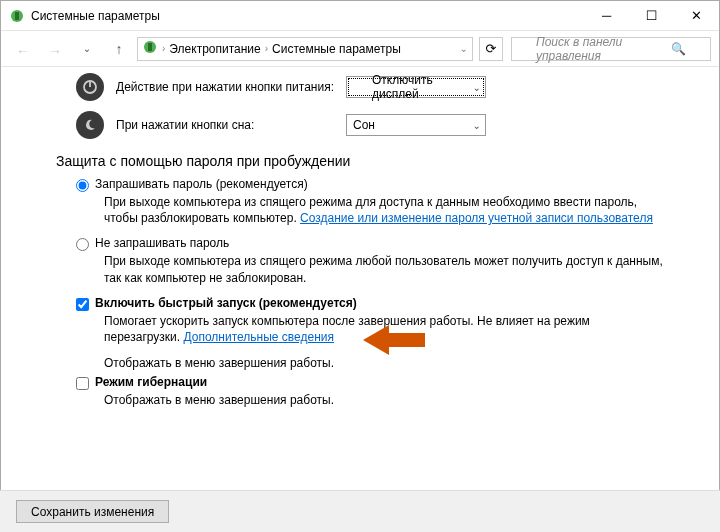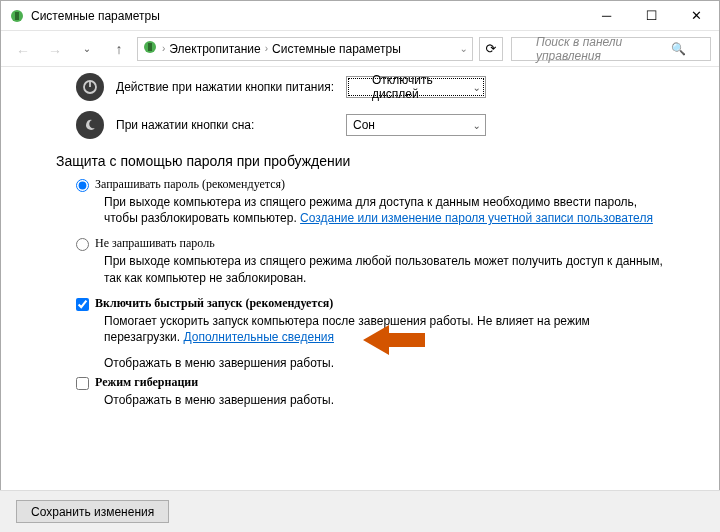--- a/index.html
+++ b/index.html
@@ -19,21 +19,21 @@
 .content { padding: 6px 20px 0 75px; height: 420px; overflow: hidden; position: relative; }
 .row-action { display: flex; align-items: center; margin-bottom: 10px; }
 .round-icon { width: 28px; height: 28px; border-radius: 50%; background: #3a3a3a; display: flex; align-items: center; justify-content: center; margin-right: 12px; flex-shrink: 0; }
 .label-col { width: 230px; font-size: 12px; }
 .dropdown { width: 140px; height: 22px; border: 1px solid #999; display: flex; align-items: center; padding: 0 6px; font-size: 12px; position: relative; background: #fff; }
 .dropdown.highlighted { outline: 1px dotted #000; outline-offset: -3px; padding-left: 25px; }
 .dropdown .chev { position: absolute; right: 4px; font-size: 10px; color: #555; }
 .section-head { font-size: 14px; color: #000; margin: 14px 0 8px -20px; }
 .radio-row, .check-row { display: flex; align-items: flex-start; margin-bottom: 2px; }
 .radio-row input, .check-row input { margin: 2px 6px 0 0; flex-shrink: 0; }
-.opt-label { font-size: 12px; font-family: Liberation Serif, serif; }
+.opt-label { font-size: 12px; }
 .opt-label.bold { font-weight: 600; }
 .desc { font-size: 12px; color: #000; margin: 2px 0 10px 28px; line-height: 1.35; max-width: 560px; }
 .link { color: #0066cc; text-decoration: underline; cursor: pointer; }
 .arrow-callout { position: absolute; left: 362px; top: 255px; }
 .footer { position: absolute; bottom: 0; right: 0; left: 0; height: 42px; border-top: 1px solid #ddd; display: flex; align-items: center; justify-content: flex-start; padding: 0 16px; background: #f0f0f0; }
 .btn { height: 23px; padding: 0 14px; border: 1px solid #adadad; background: #e1e1e1; font-size: 12px; display: flex; align-items: center; }
 .cp-icon { width:16px; height:16px; }
 </style>
 </head>
 <body>

